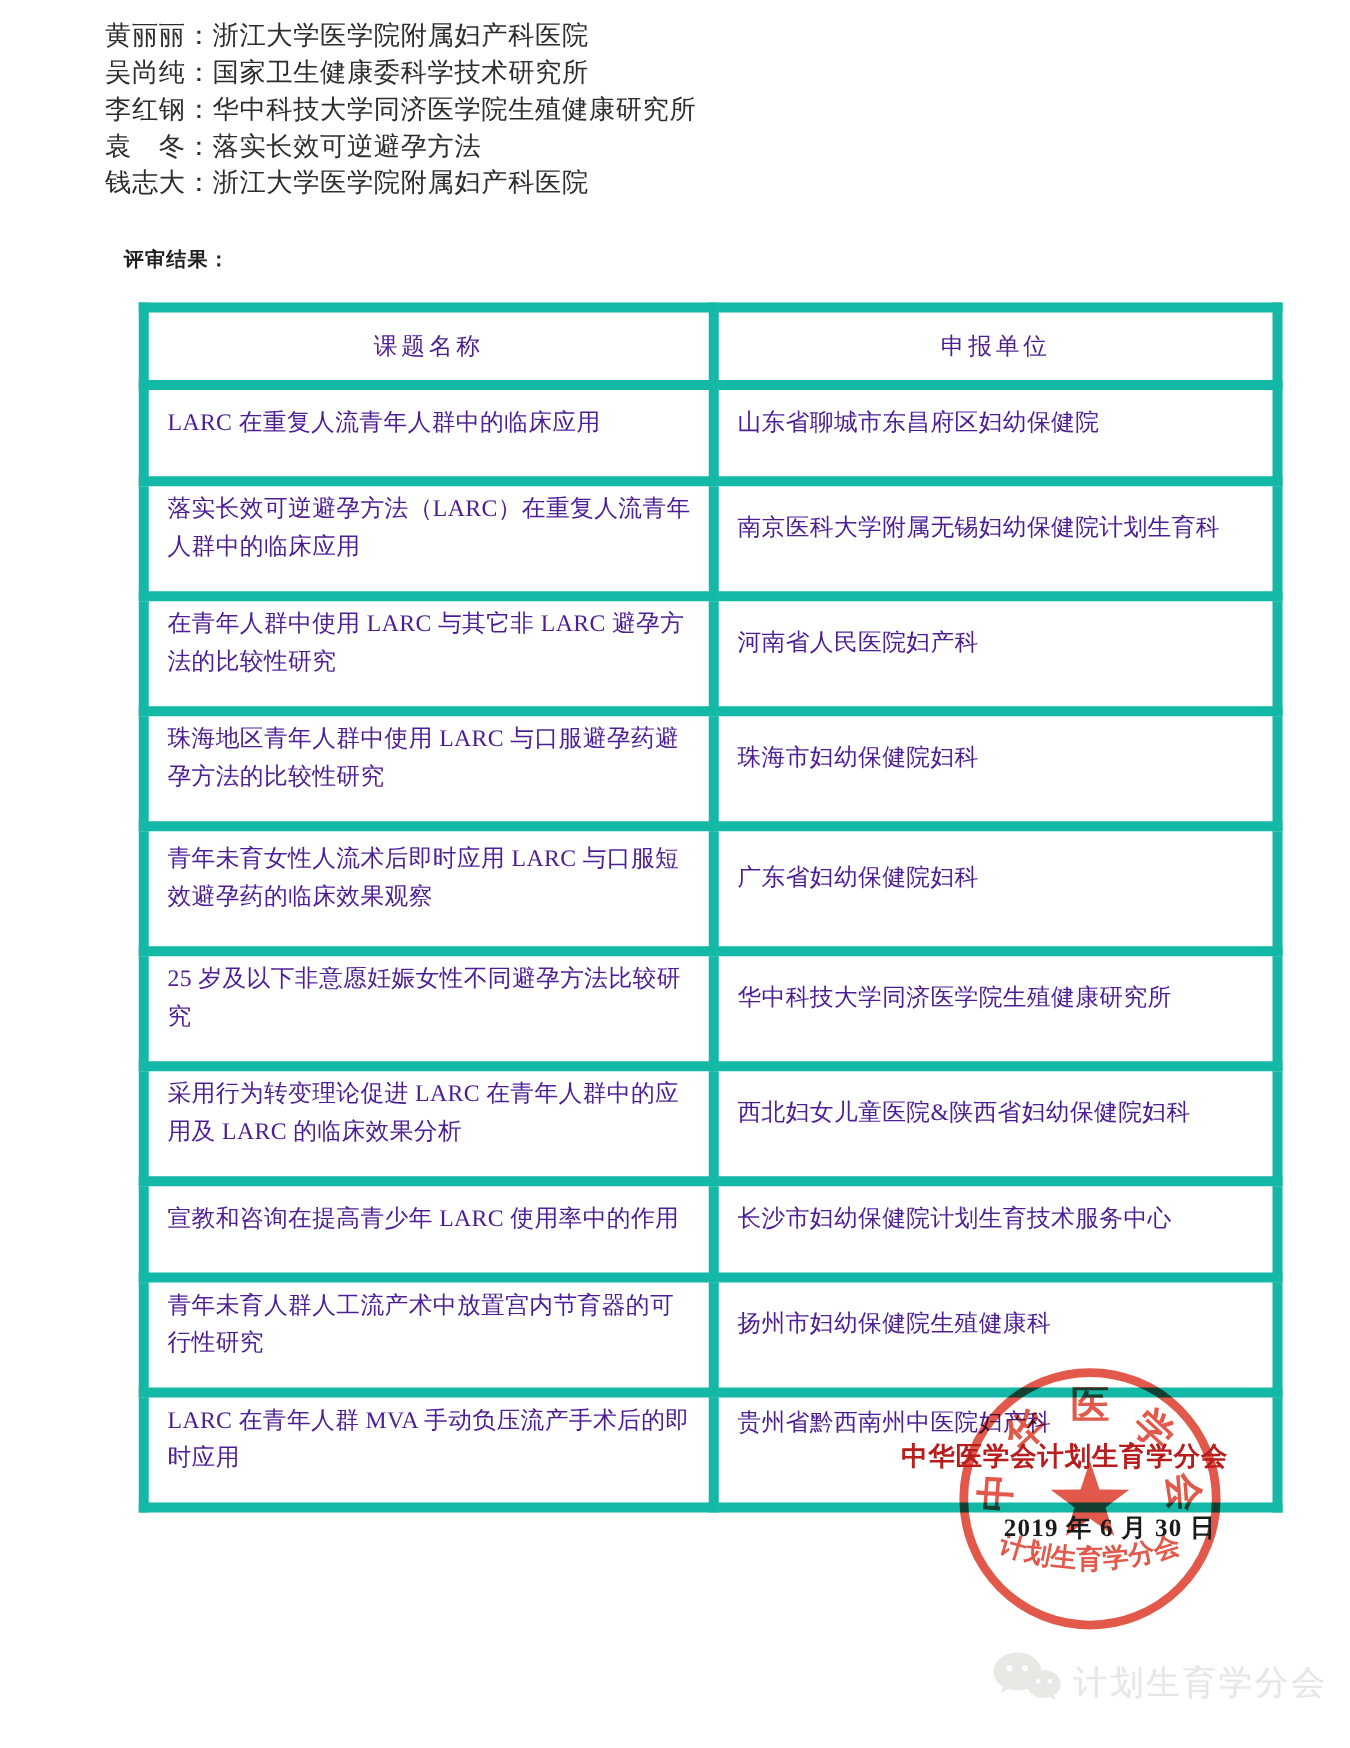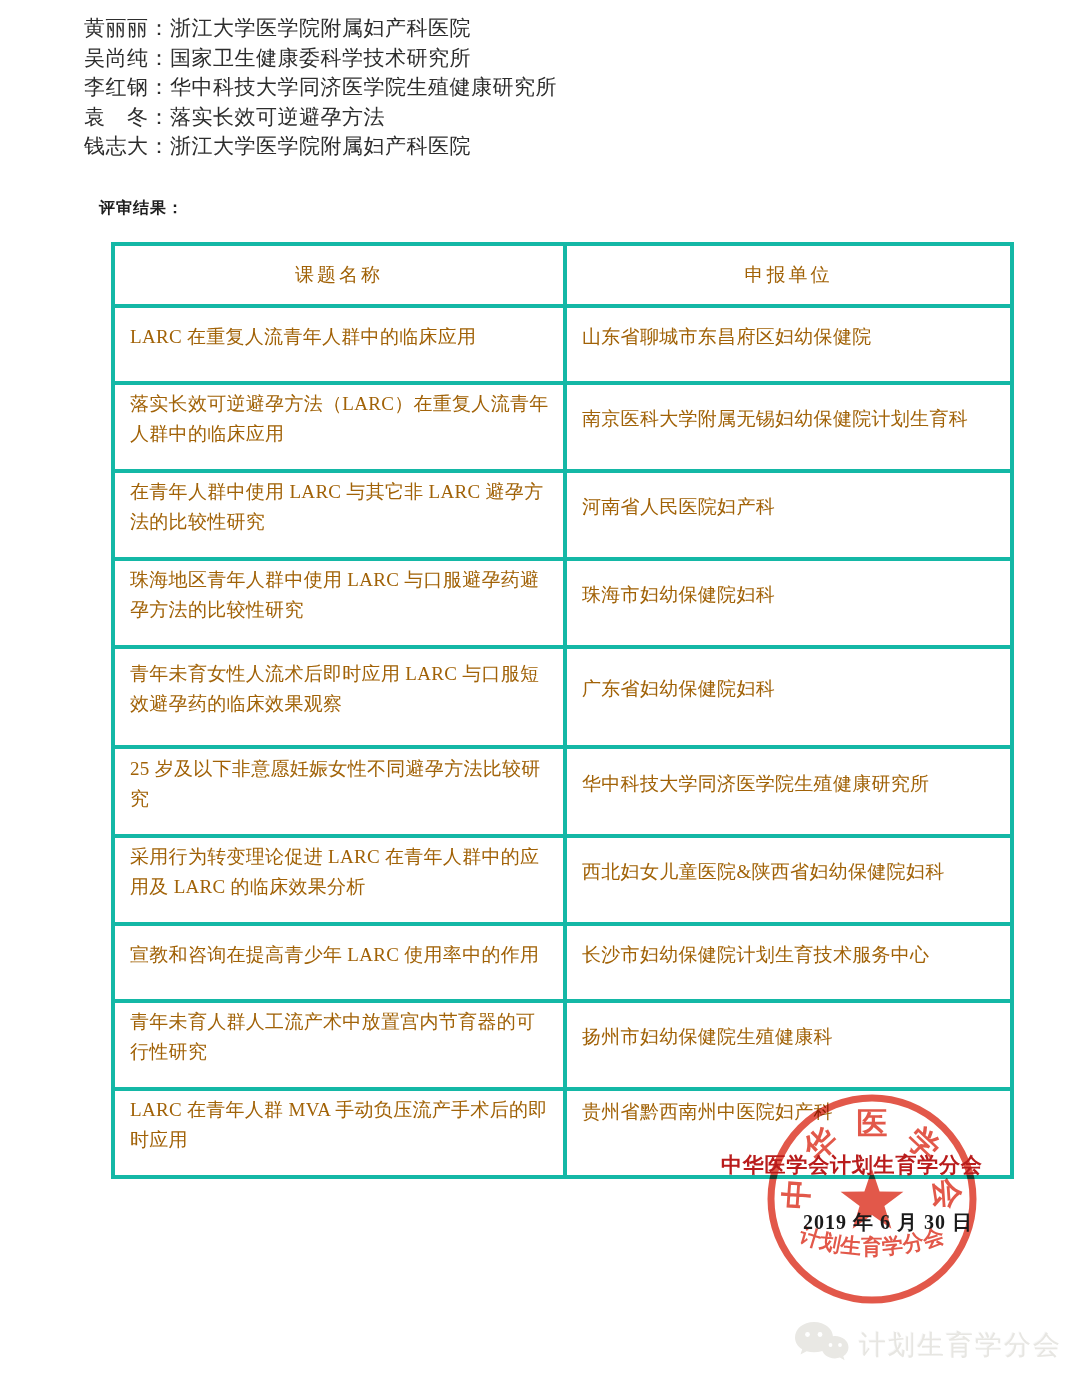--- a/index.html
+++ b/index.html
@@ -29,23 +29,23 @@
   }
 
   
   .review-table {
     position:absolute; left:111px; top:242px;
     width:887px;
     border-collapse:collapse;
     table-layout:fixed;
   }
   .review-table th, .review-table td {
-    border:4px solid #14b8a6;
+    border:8px solid #14b8a6;
     font-weight:normal;
-    color:#a16207;
+    color:#4c1d95;
   }
   .review-table th {
     font-size:19px; letter-spacing:3px; text-align:center;
   }
   .review-table td {
     font-size:19px; line-height:30px; letter-spacing:0.3px;
     text-align:left; vertical-align:middle;
     padding:4px 12px 20px 15px;
   }
   .col-title { width:446px; }

